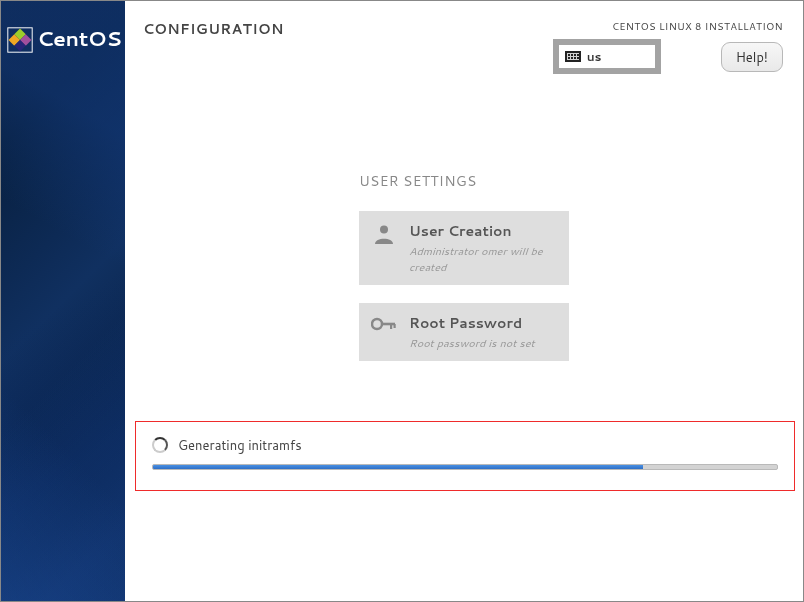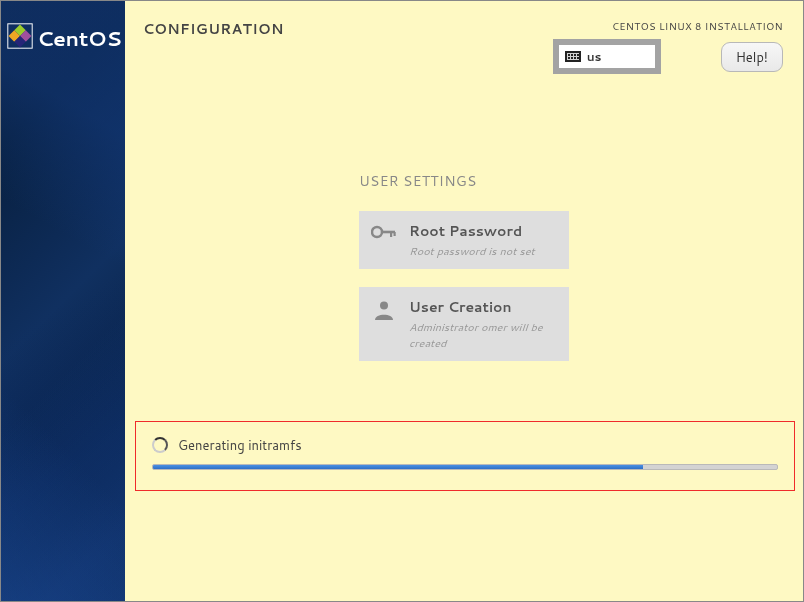--- a/index.html
+++ b/index.html
@@ -28,37 +28,37 @@
         linear-gradient(45deg, rgba(30,80,160,0.4) 0%, transparent 30%),
         linear-gradient(-45deg, rgba(30,80,160,0.35) 10%, transparent 40%),
         linear-gradient(30deg, transparent 60%, rgba(20,60,130,0.5) 80%),
         linear-gradient(150deg, transparent 50%, rgba(10,40,100,0.5) 75%);
     }
     .brand {
       position: absolute;
       top: 22px;
       left: 6px;
       display: flex;
-      align-items: flex-start;
+      align-items: flex-end;
       color: #fff;
       z-index: 2;
     }
     .brand-logo {
       width: 26px; height: 26px;
       margin-right: 4px;
     }
     .brand-text {
       font-size: 21px;
       font-weight: 600;
       letter-spacing: -0.5px;
     }
     .main {
       flex: 1;
       position: relative;
-      background: #fef9c3;
+      background: #ffffff;
     }
     .header {
       display: flex;
       justify-content: space-between;
       padding: 18px 20px 6px 18px;
     }
     .header-left { }
     .header-right { text-align: right; }
     .config-title {
       font-size: 14px;
@@ -235,45 +235,45 @@
           <button class="help-btn">Help!</button>
         </div>
       </div>
     </div>
 
     <div class="content">
       <div class="section-heading">USER SETTINGS</div>
 
       <div class="spoke">
         <div class="spoke-icon">
+          <svg width="22" height="22" viewBox="0 0 22 22">
+            <circle cx="11" cy="6.5" r="4" fill="#888"></circle>
+            <path d="M 2 21 C 2 14, 20 14, 20 21 Z" fill="#888"></path>
+          </svg>
+        </div>
+        <div class="spoke-texts">
+          <div class="spoke-title">User Creation</div>
+          <div class="spoke-sub">Administrator omer will be created</div>
+        </div>
+      </div>
+
+      <div class="spoke">
+        <div class="spoke-icon">
           <svg width="26" height="18" viewBox="0 0 26 18">
             <circle cx="6" cy="9" r="5" fill="none" stroke="#888" stroke-width="2.5"></circle>
             <rect x="10" y="7.7" width="14" height="2.6" fill="#888"></rect>
             <rect x="19" y="9" width="2.2" height="5" fill="#888"></rect>
             <rect x="22.5" y="9" width="2.2" height="4" fill="#888"></rect>
           </svg>
         </div>
         <div class="spoke-texts">
           <div class="spoke-title">Root Password</div>
           <div class="spoke-sub">Root password is not set</div>
         </div>
       </div>
-
-      <div class="spoke">
-        <div class="spoke-icon">
-          <svg width="22" height="22" viewBox="0 0 22 22">
-            <circle cx="11" cy="6.5" r="4" fill="#888"></circle>
-            <path d="M 2 21 C 2 14, 20 14, 20 21 Z" fill="#888"></path>
-          </svg>
-        </div>
-        <div class="spoke-texts">
-          <div class="spoke-title">User Creation</div>
-          <div class="spoke-sub">Administrator omer will be created</div>
-        </div>
-      </div>
     </div>
 
     <div class="progress-area">
       <div class="progress-label-row">
         <div class="spinner"></div>
         <span>Generating initramfs</span>
       </div>
       <div class="progress-track">
         <div class="progress-fill" style="width: 78.5%;"></div>
       </div>

